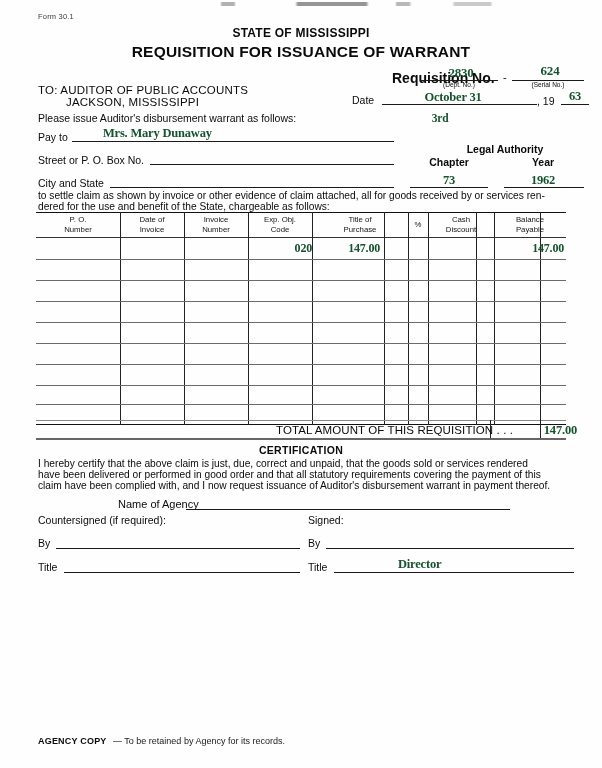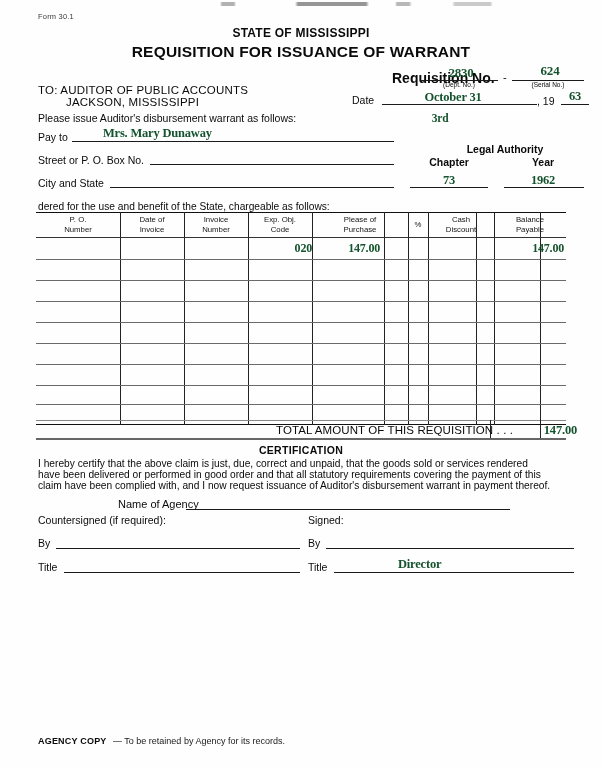--- a/index.html
+++ b/index.html
@@ -225,20 +225,21 @@
   <div class="rule" id="city-rule"></div>
 
   <div class="abs ctr" id="legal-auth">Legal Authority</div>
   <div class="abs ctr" id="chap-label">Chapter</div>
   <div class="abs ctr" id="year-label">Year</div>
   <div class="abs ctr typed" id="chap-val">73</div>
   <div class="abs ctr typed" id="year2-val">1962</div>
   <div class="rule" id="chap-rule"></div>
   <div class="rule" id="year2-rule"></div>
 
+  <div class="abs" id="settle1">to settle claim as shown by invoice or other evidence of claim attached, all for goods received by or services ren-</div>
   <div class="abs" id="settle2">dered for the use and benefit of the State, chargeable as follows:</div>
 
   <div id="tbl">
     <div class="outer-top"></div>
     <div class="outer-bottom"></div>
 
     <div class="vline" style="left:84px"></div>
     <div class="vline" style="left:148px"></div>
     <div class="vline" style="left:212px"></div>
     <div class="vline" style="left:276px"></div>
@@ -269,21 +270,21 @@
     </div>
     <div class="colhead" style="left:148px; width:64px">
       <div>Invoice</div>
       <div>Number</div>
     </div>
     <div class="colhead" style="left:212px; width:64px">
       <div>Exp. Obj.</div>
       <div>Code</div>
     </div>
     <div class="colhead" style="left:276px; width:96px">
-      <div>Please of</div>
+      <div>Title of</div>
       <div>Purchase</div>
     </div>
     <div class="colhead" style="left:372px; width:20px; top:8px">
       <div>%</div>
     </div>
     <div class="colhead" style="left:392px; width:66px">
       <div>Cash</div>
       <div>Discount</div>
     </div>
     <div class="colhead" style="left:458px; width:72px">

